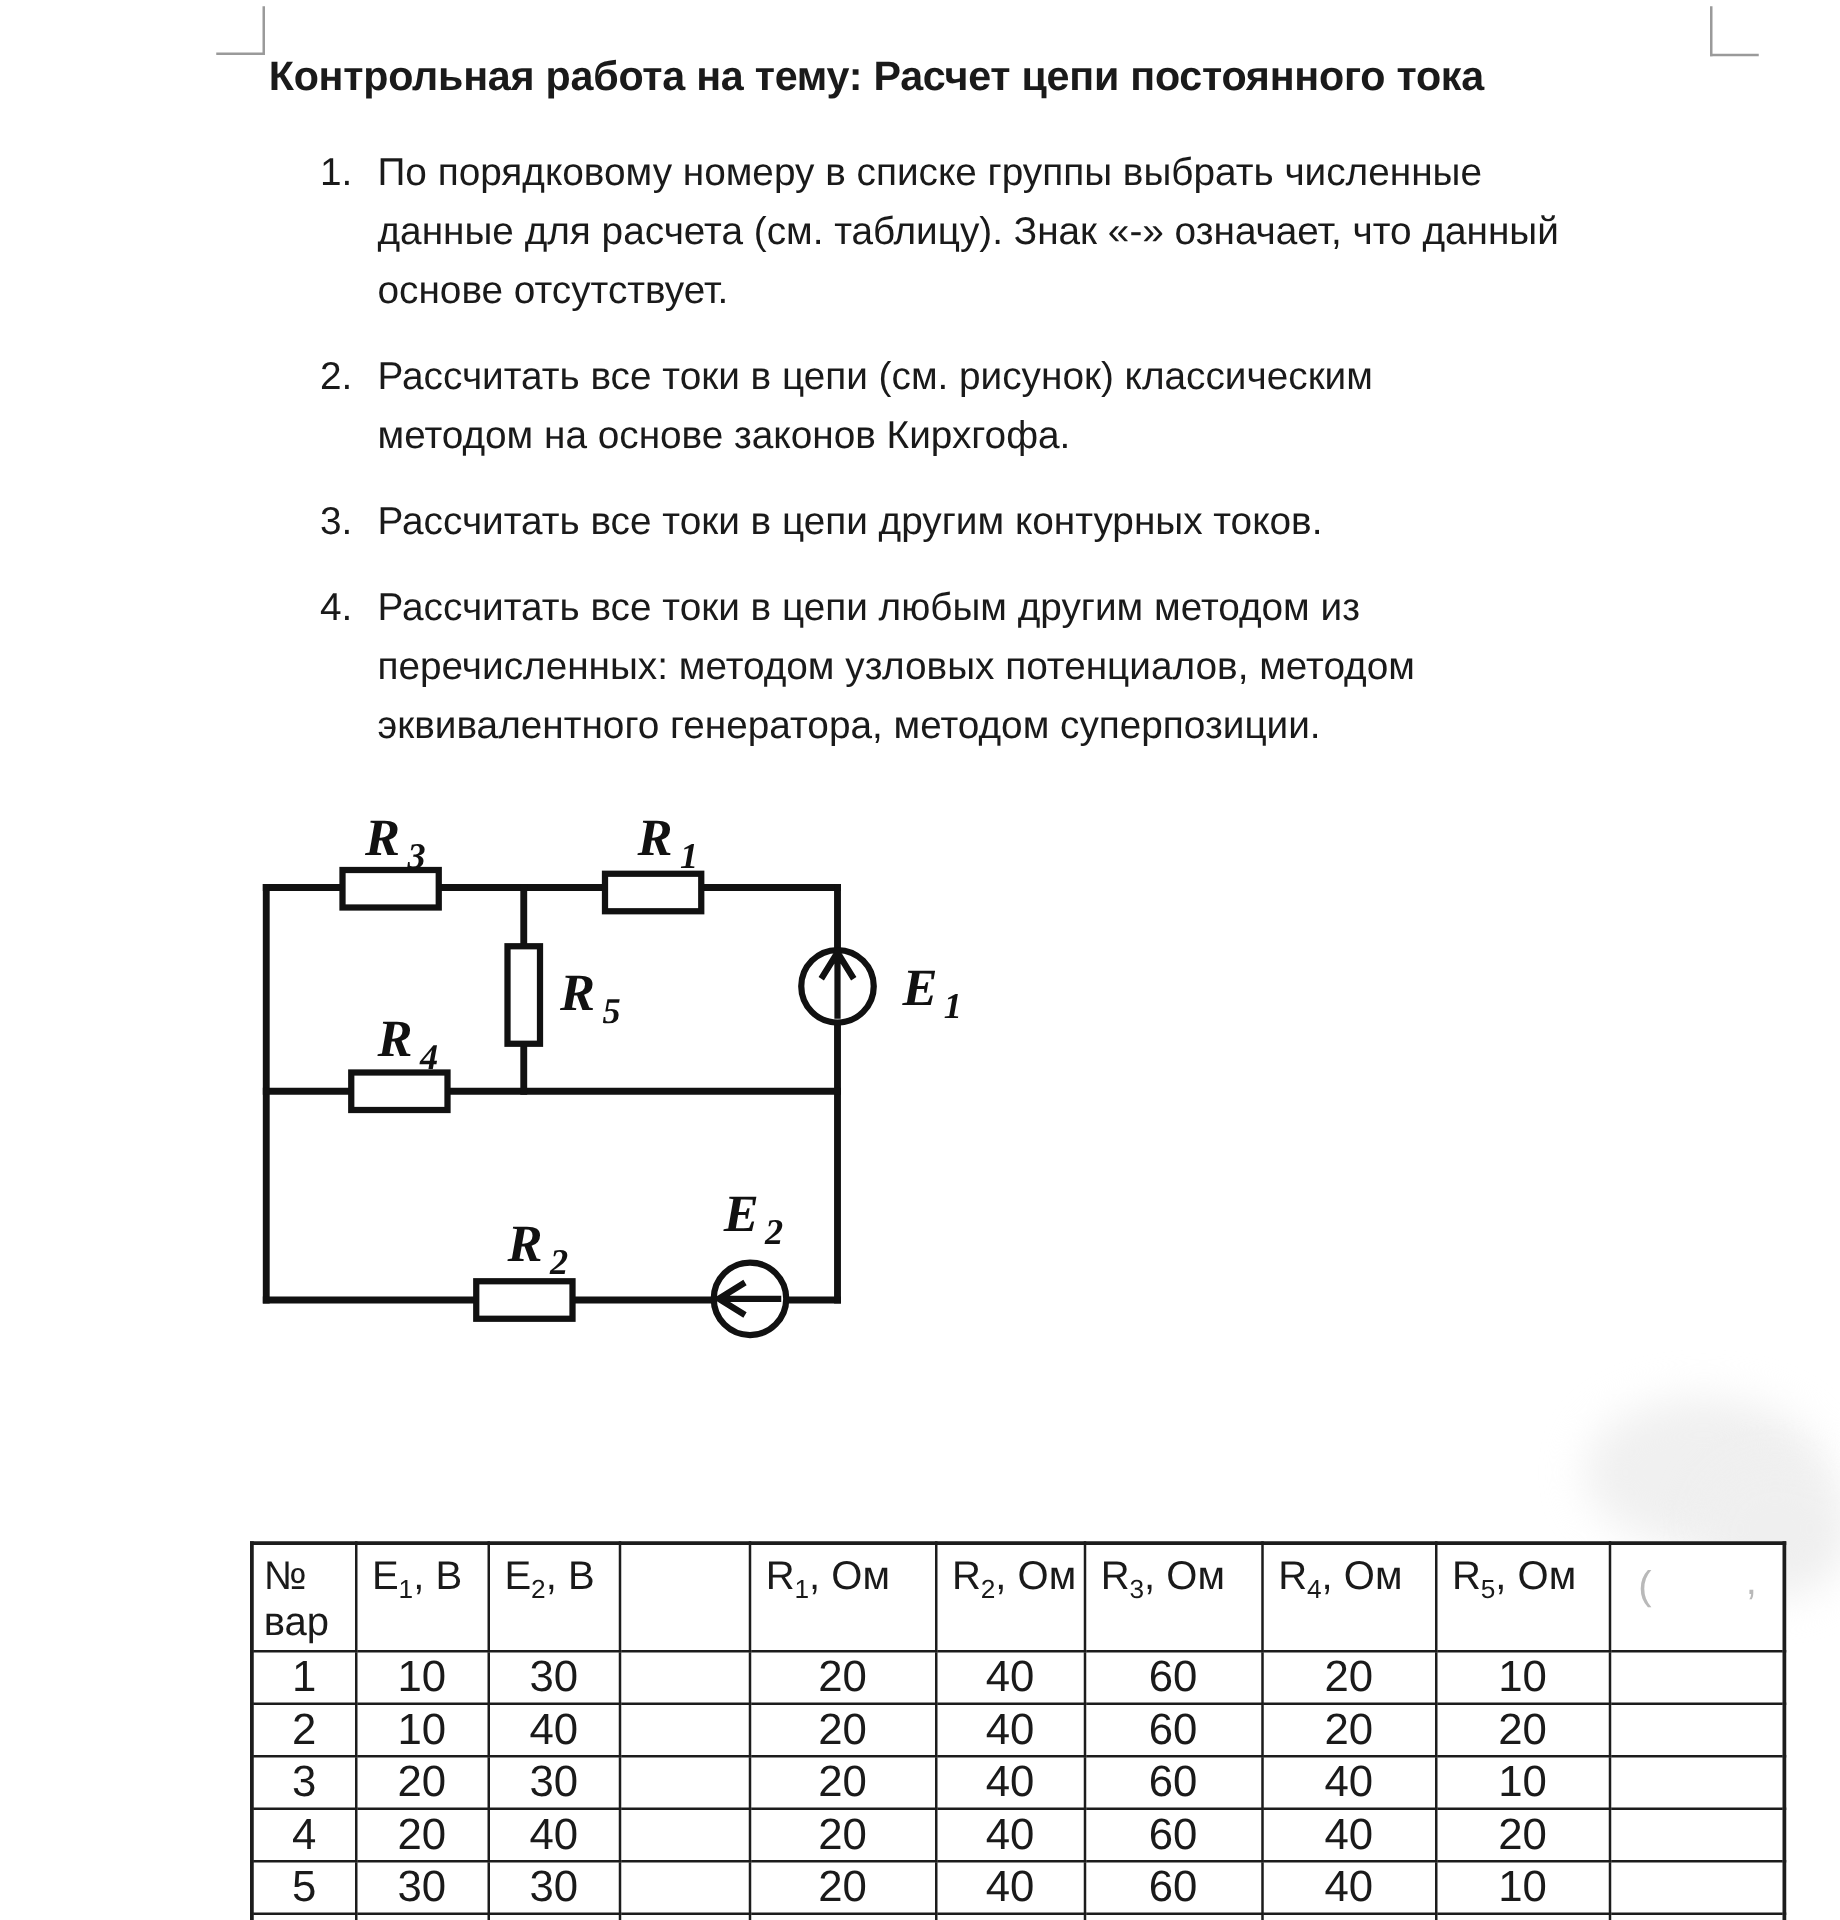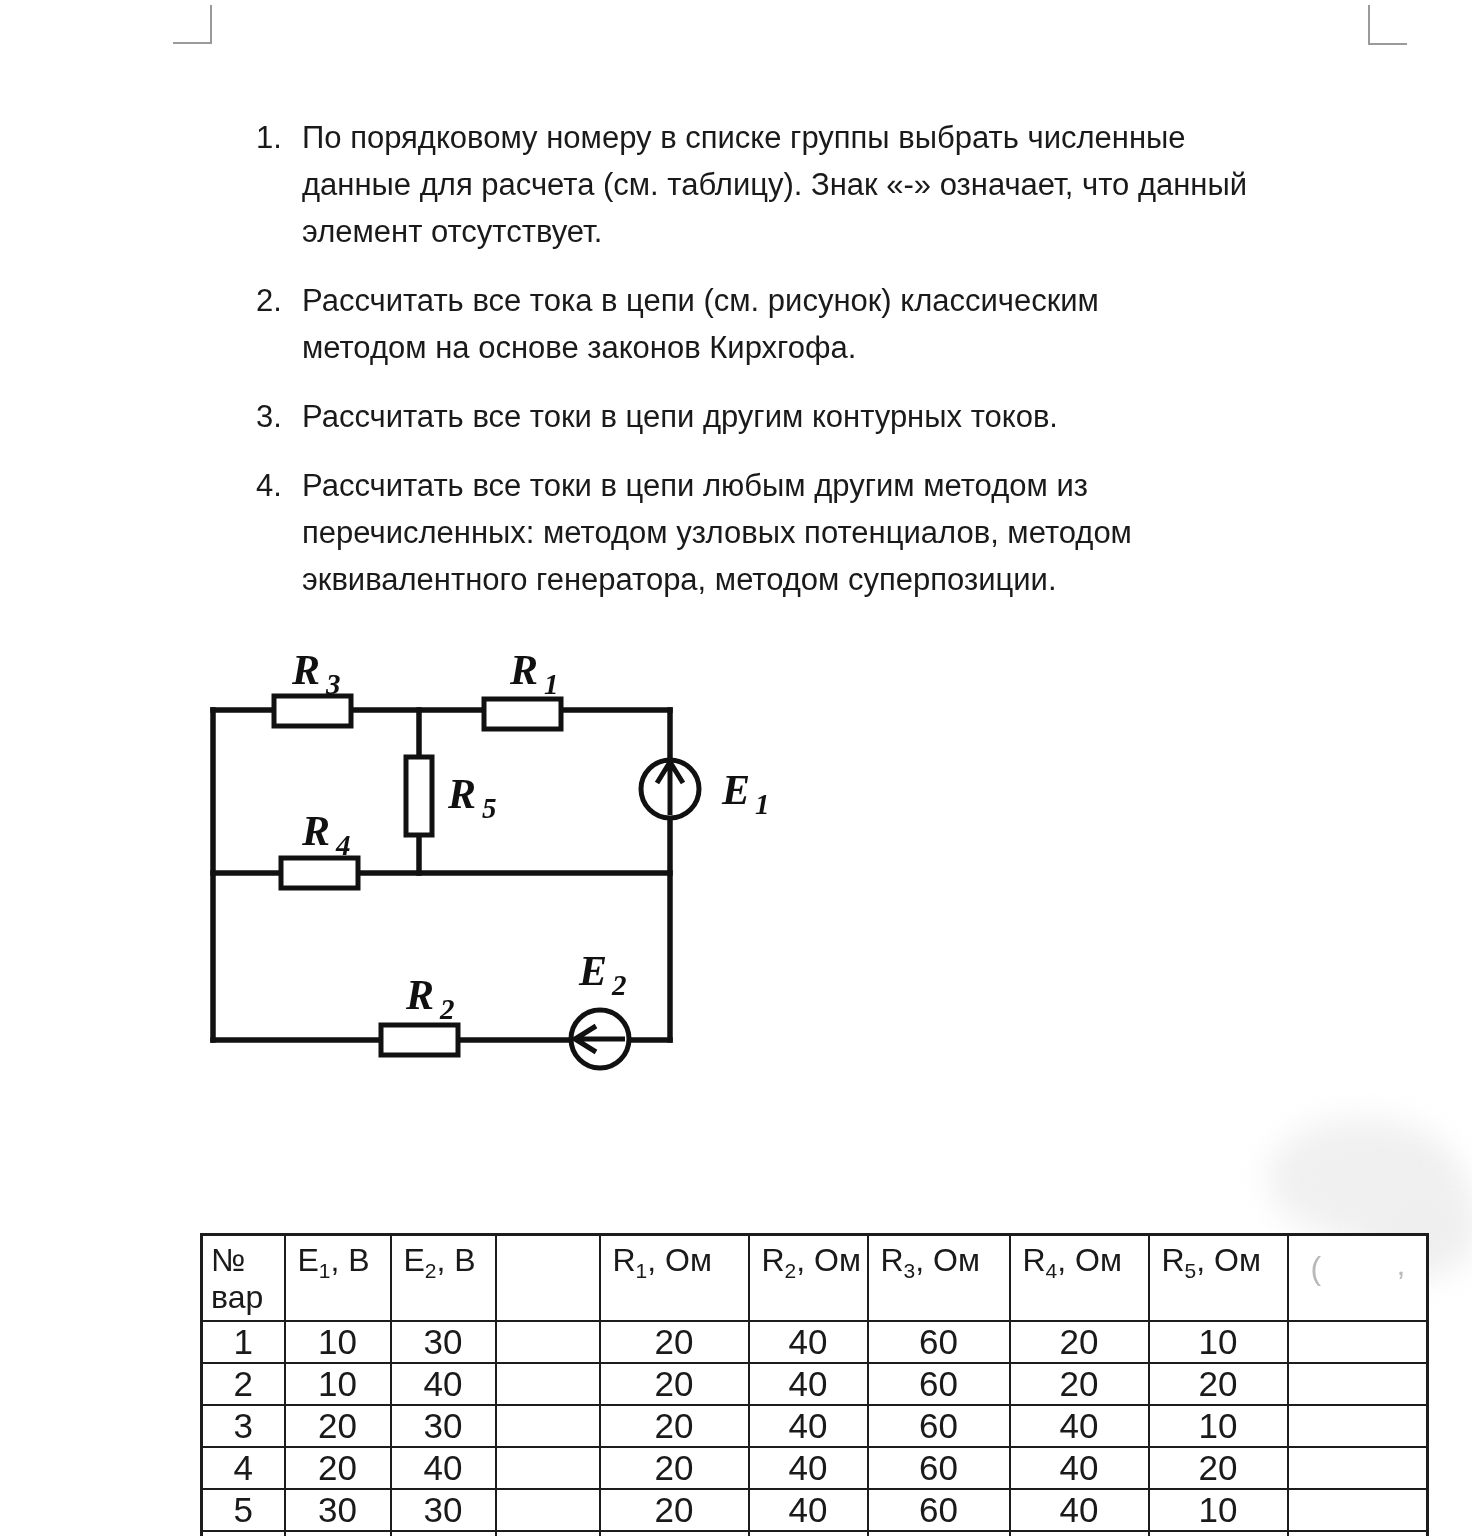--- a/index.html
+++ b/index.html
@@ -44,31 +44,32 @@
   .h9 .mk-r{position:absolute;left:108px;top:10px;}
 </style>
 </head>
 <body>
 
 <div class="page">
 
   <div class="crop crop-tl"></div>
   <div class="crop crop-tr"></div>
 
+  <div class="title">Контрольная работа на тему: Расчет цепи постоянного тока</div>
 
   <div class="tasks">
     <div class="task">
       <div class="task-num">1.</div>
       <div class="task-text">По порядковому номеру в списке группы выбрать численные
 данные для расчета (см. таблицу). Знак «-» означает, что данный
-элемент отсутствует.</div>
+основе отсутствует.</div>
     </div>
     <div class="task">
       <div class="task-num">2.</div>
-      <div class="task-text">Рассчитать все тока в цепи (см. рисунок) классическим
+      <div class="task-text">Рассчитать все токи в цепи (см. рисунок) классическим
 методом на основе законов Кирхгофа.</div>
     </div>
     <div class="task">
       <div class="task-num">3.</div>
       <div class="task-text">Рассчитать все токи в цепи другим контурных токов.</div>
     </div>
     <div class="task">
       <div class="task-num">4.</div>
       <div class="task-text">Рассчитать все токи в цепи любым другим методом из
 перечисленных: методом узловых потенциалов, методом

